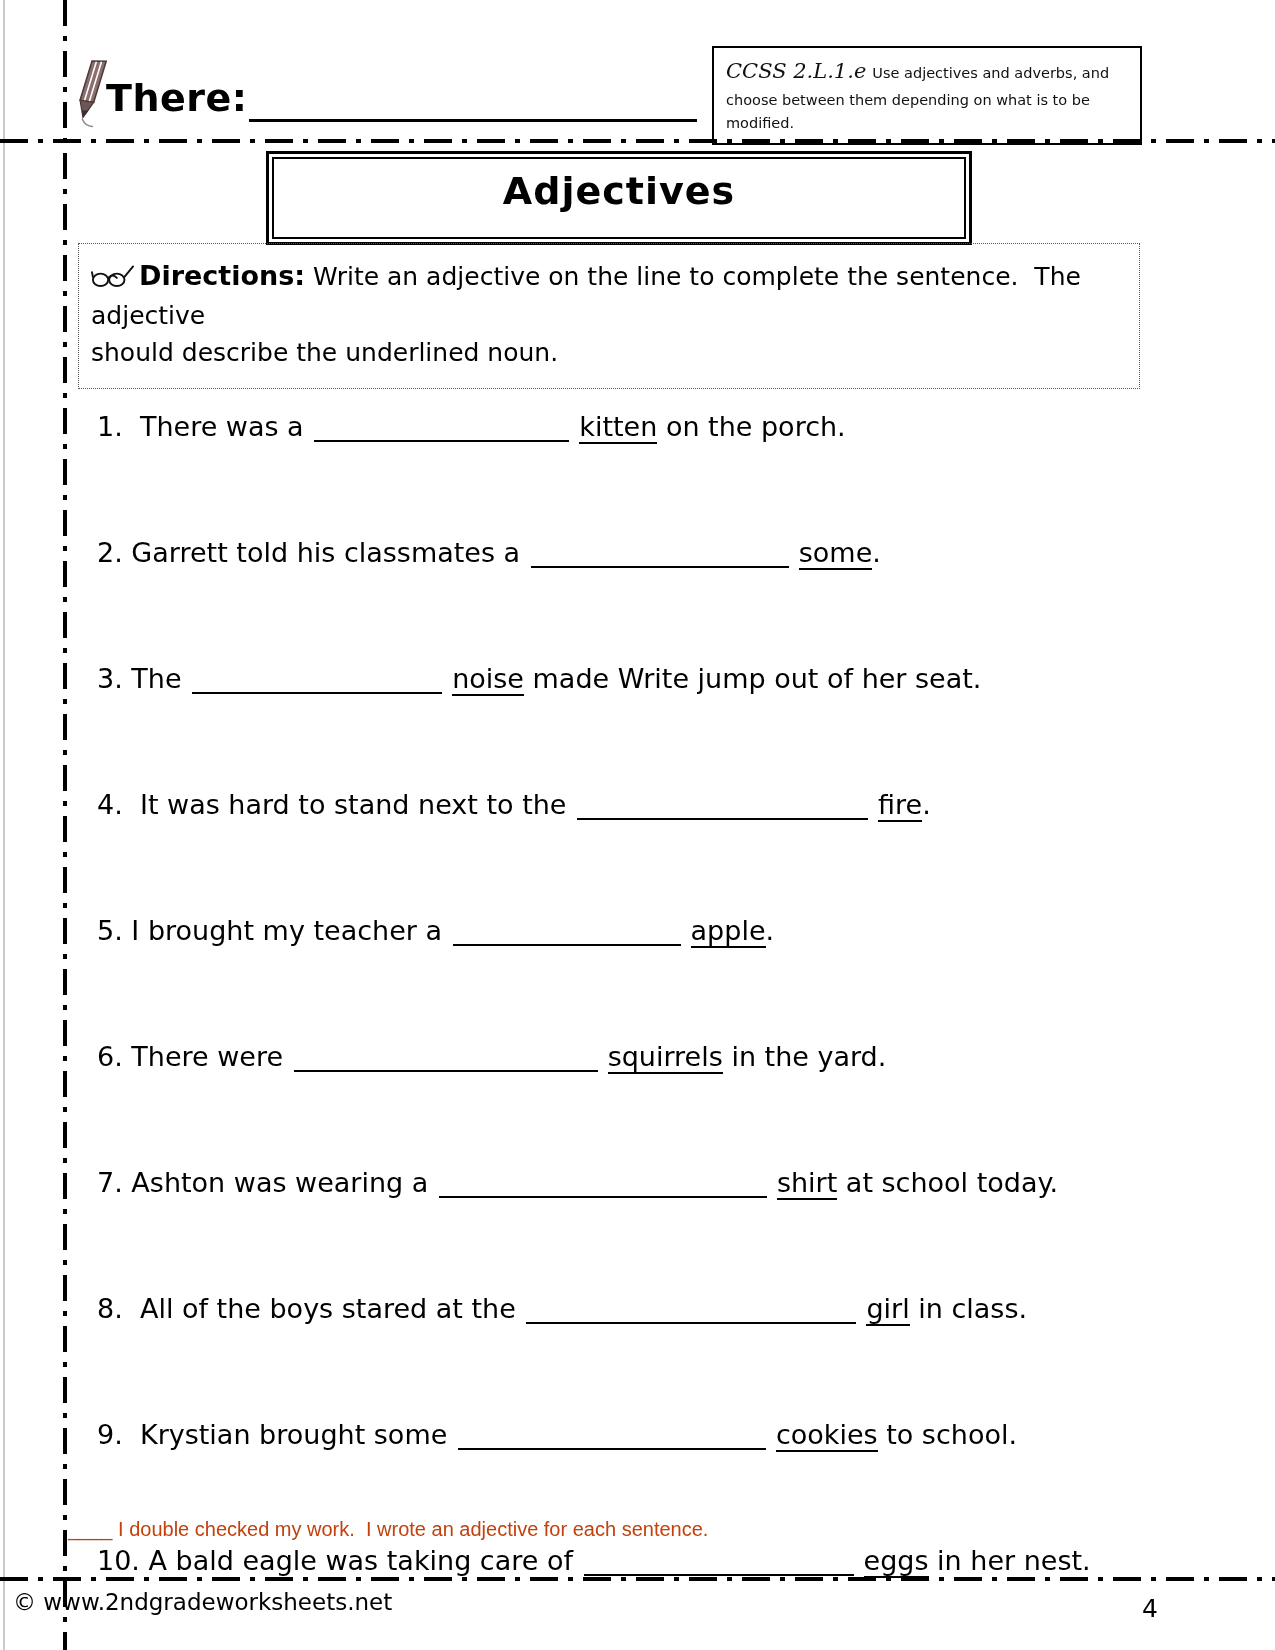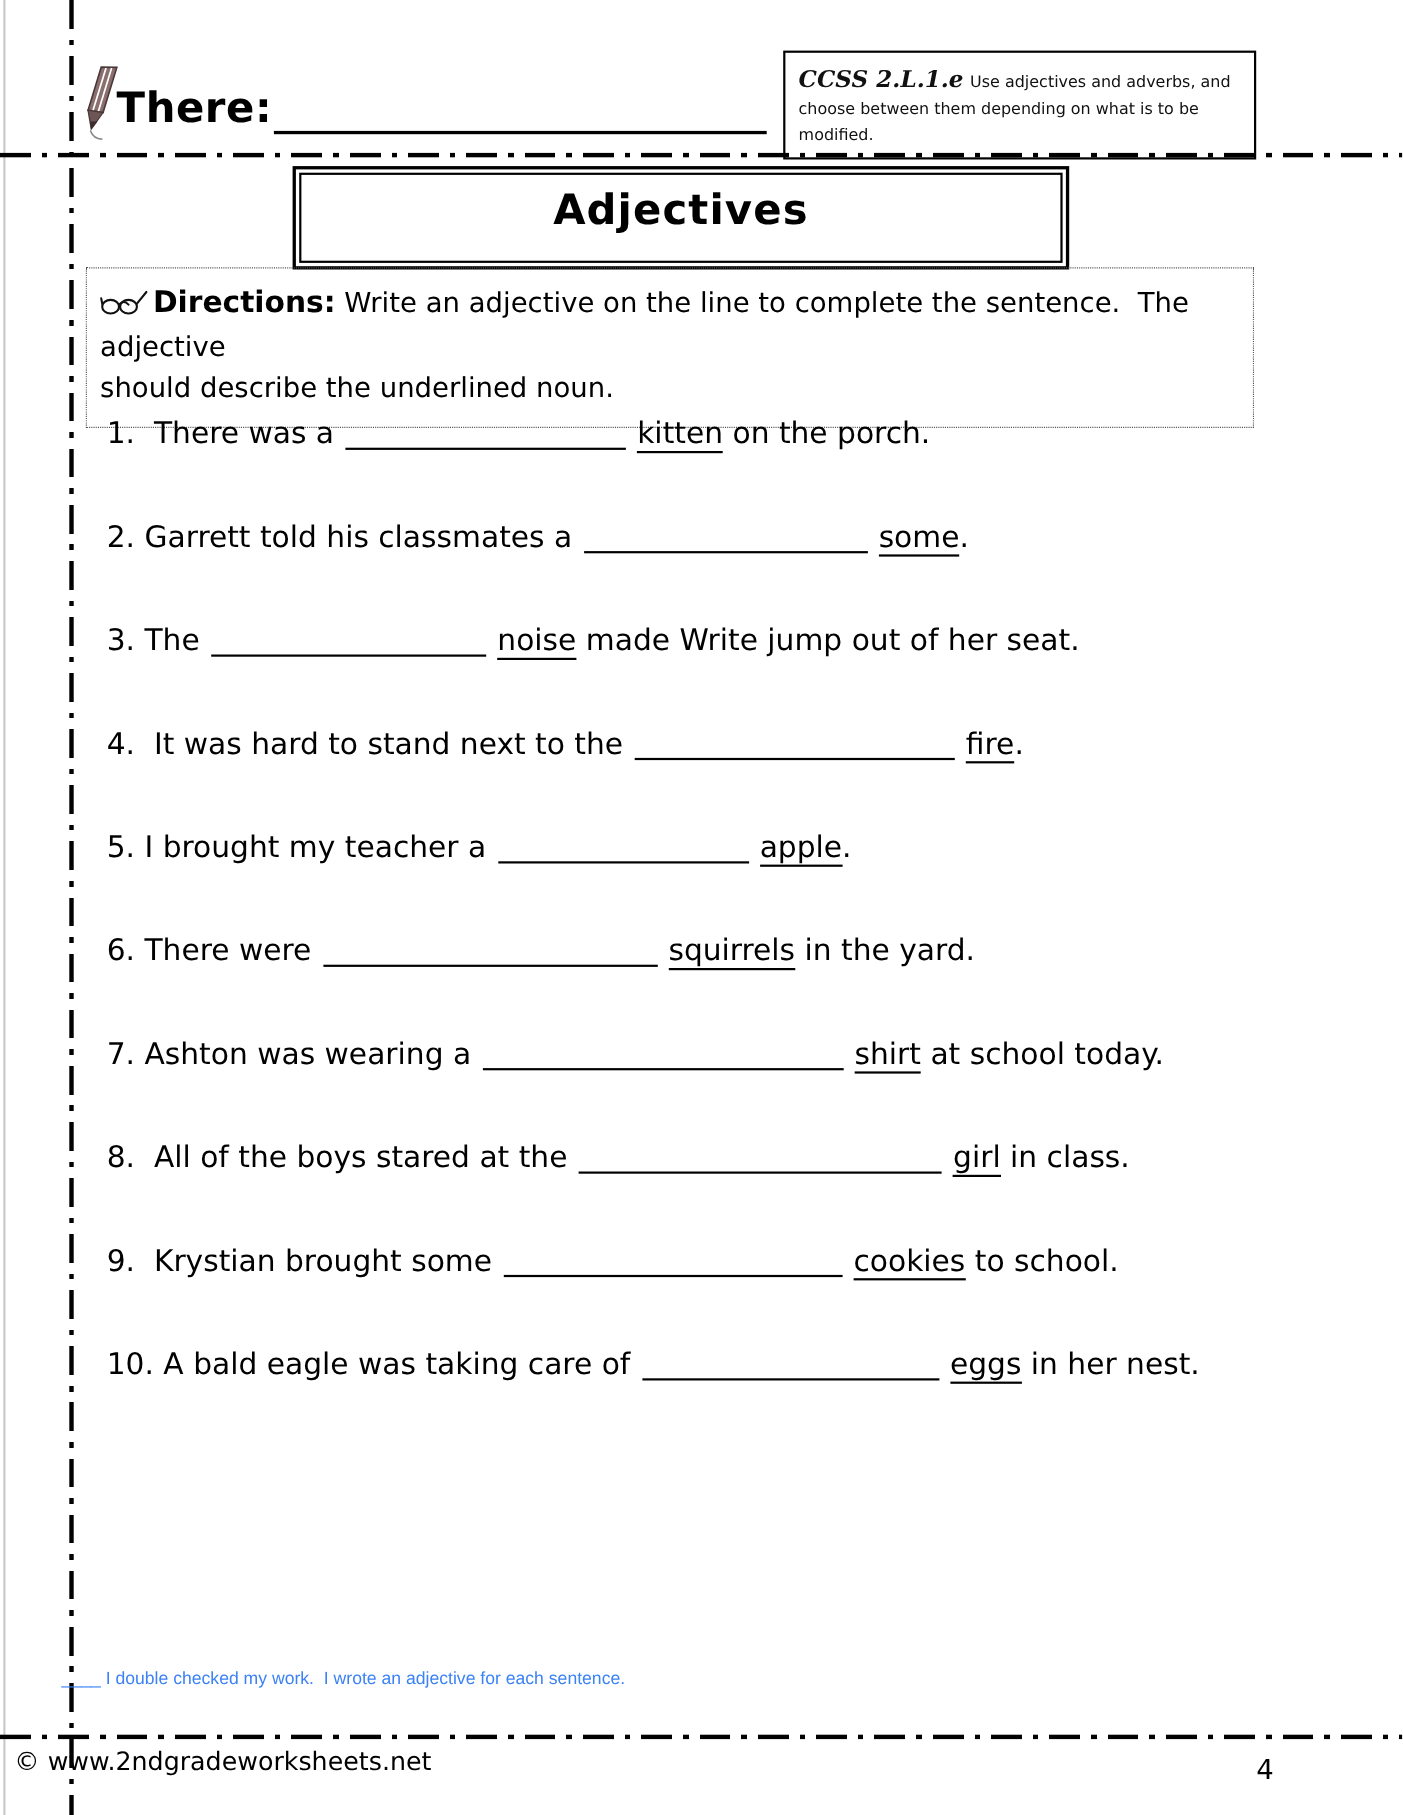--- a/index.html
+++ b/index.html
@@ -25,58 +25,58 @@
   
   .pencil{position:absolute;left:68px;top:50px;width:44px;height:82px;}
   .name-row{position:absolute;left:106px;top:76px;display:flex;align-items:flex-end;}
   .name-label{font-size:38px;font-weight:bold;letter-spacing:0.5px;line-height:1.2;}
   .name-line{width:448px;border-bottom:3px solid #000;height:42px;margin-left:2px;}
 
   .ccss-box{
     position:absolute;left:712px;top:46px;width:430px;box-sizing:border-box;
     border:2px solid #000;padding:7px 12px 8px 12px;font-size:14.5px;line-height:1.6;color:#111;
   }
-  .ccss-code{font-family:"DejaVu Serif",serif;font-style:italic;font-weight:bold;font-size:21px;margin-right:6px;}
+  .ccss-code{font-family:"DejaVu Serif",serif;font-style:italic;font-weight:normal;font-size:21px;margin-right:6px;}
 
   
   .title-box{position:absolute;left:266px;top:151px;width:706px;box-sizing:border-box;border:3px solid #000;padding:3px;}
   .title-inner{border:2px solid #000;text-align:center;padding:10px 0 24px 0;}
   .title-text{font-size:38px;font-weight:bold;letter-spacing:1px;}
 
   
   .directions-box{
     position:absolute;left:78px;top:243px;width:1062px;box-sizing:border-box;
     border:1.5px dotted #555;padding:12px 14px 16px 12px;font-size:25px;line-height:1.5;
   }
   .directions-label{font-weight:bold;font-size:27px;}
   .dir-text{white-space:pre-wrap;}
   .glasses{width:44px;height:26px;vertical-align:-4px;margin-right:4px;}
 
   
   .items-list{position:absolute;left:97px;top:379px;width:1090px;}
-  .item{height:94px;font-size:27px;white-space:pre;}
+  .item{height:94px;font-size:27px;white-space:pre;margin-top:32px;}
   .blank{
     display:inline-block;height:1px;border-bottom:2.5px solid #000;vertical-align:-6px;margin:0 10px 0 2px;
   }
   .noun{border-bottom:2.5px solid #000;}
   .item:nth-of-type(1) .blank{width:255px;}
   .item:nth-of-type(2) .blank{width:258px;}
   .item:nth-of-type(3) .blank{width:250px;}
   .item:nth-of-type(4) .blank{width:291px;}
   .item:nth-of-type(5) .blank{width:228px;}
   .item:nth-of-type(6) .blank{width:304px;}
   .item:nth-of-type(7) .blank{width:328px;}
   .item:nth-of-type(8) .blank{width:330px;}
   .item:nth-of-type(9) .blank{width:308px;}
   .item:nth-of-type(10) .blank{width:270px;}
 
   
   .check-line{
-    position:absolute;left:56px;top:1518px;font-family:"Liberation Sans",sans-serif;
-    font-size:16px;color:#3b82f6;white-space:pre-wrap;
+    position:absolute;left:68px;top:1518px;font-family:"Liberation Sans",sans-serif;
+    font-size:20px;color:#c2410c;white-space:pre-wrap;
   }
 
   
   .copyright{position:absolute;left:0;top:1589px;width:100%;font-size:23px;margin-left:13px;}
   .page-number{position:absolute;left:1142px;top:1594px;font-size:25px;}
 </style>
 </head>
 <body>
 
 <div class="page">

